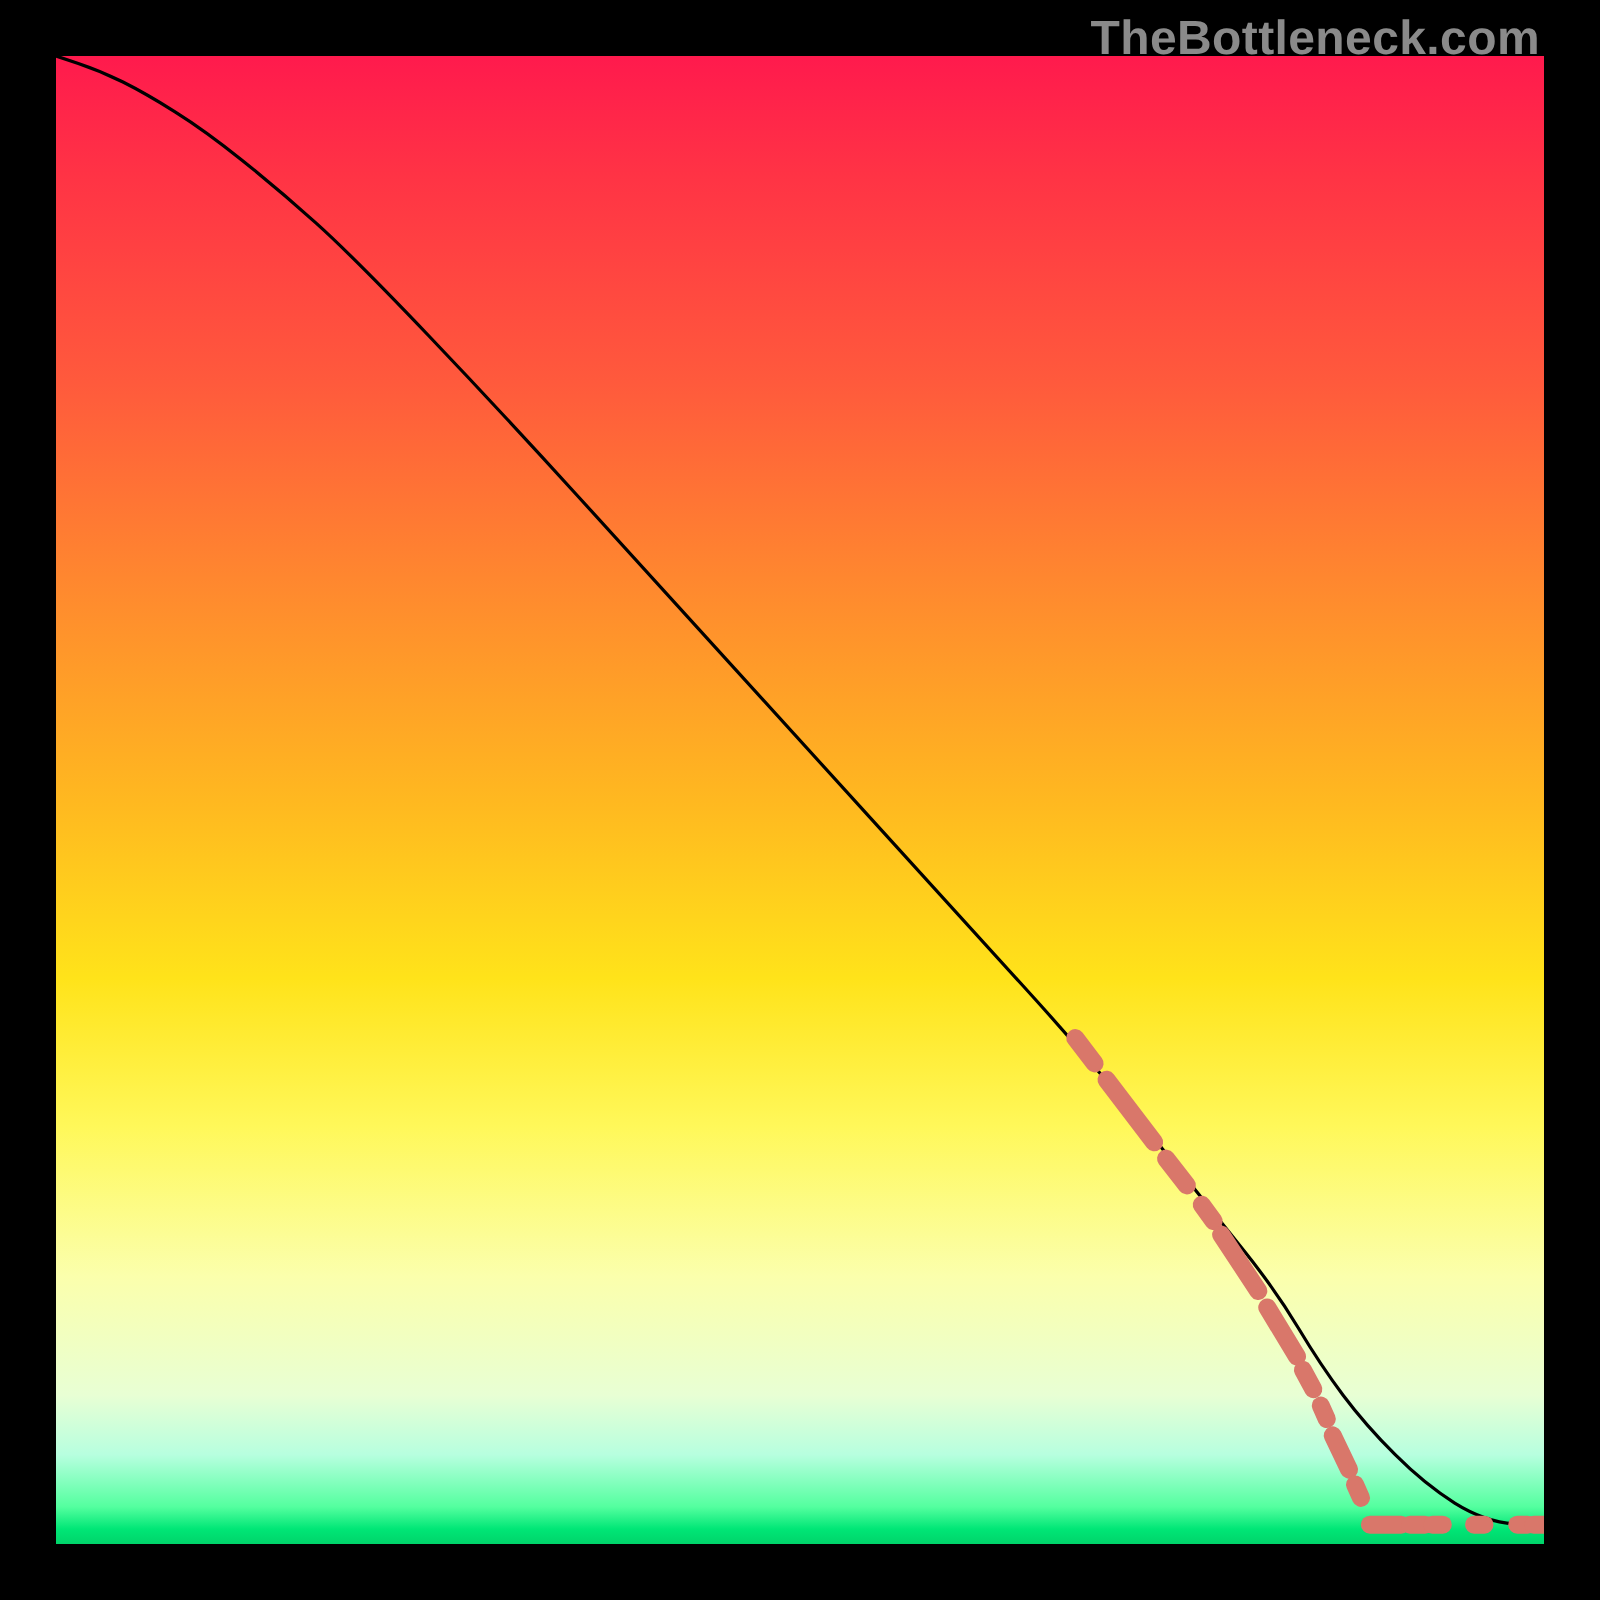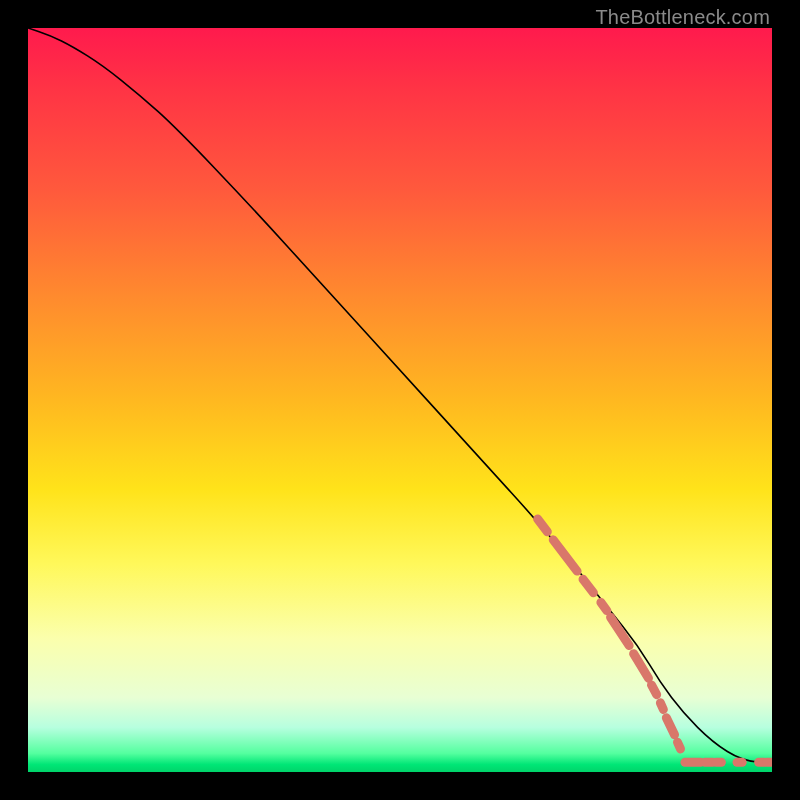--- a/index.html
+++ b/index.html
@@ -64,22 +64,22 @@
   }
   .dash-seg {
     fill: none;
     stroke-linecap: round;
   }
   .watermark {
     position: absolute;
     top: 6px;
     right: 30px;
     color: #8a8a8a;
-    font-size: 20px;
-    font-weight: 400;
+    font-size: 24px;
+    font-weight: 700;
     letter-spacing: 0.2px;
     user-select: none;
   }
 </style>
 </head>
 <body>
 
 <div class="stage">
 
   <div class="watermark">TheBottleneck.com</div>

